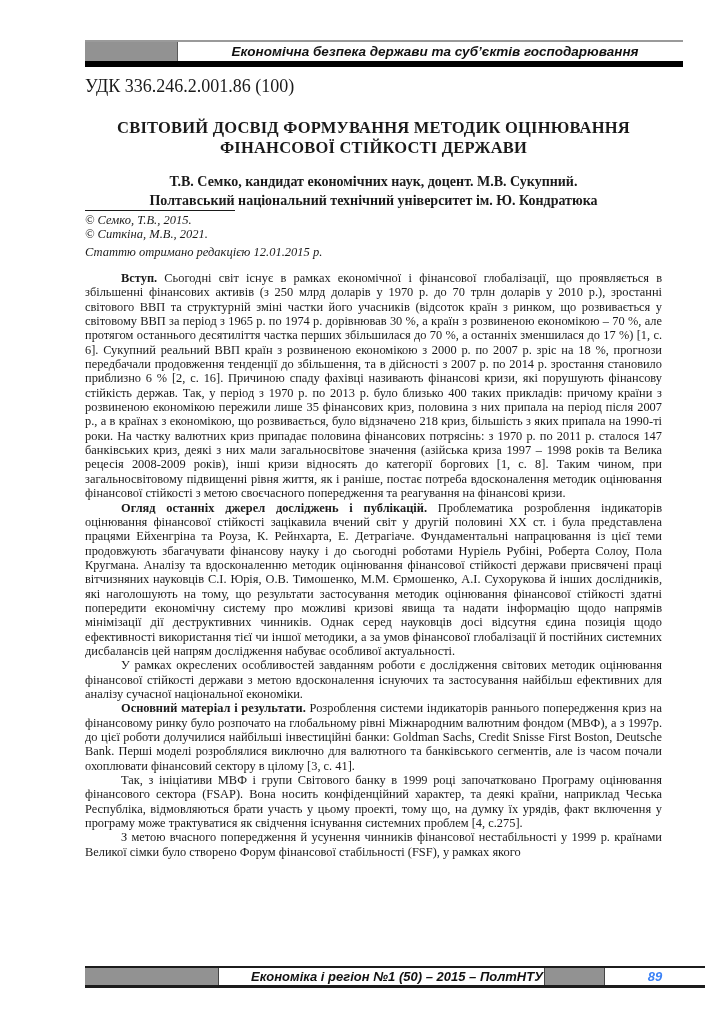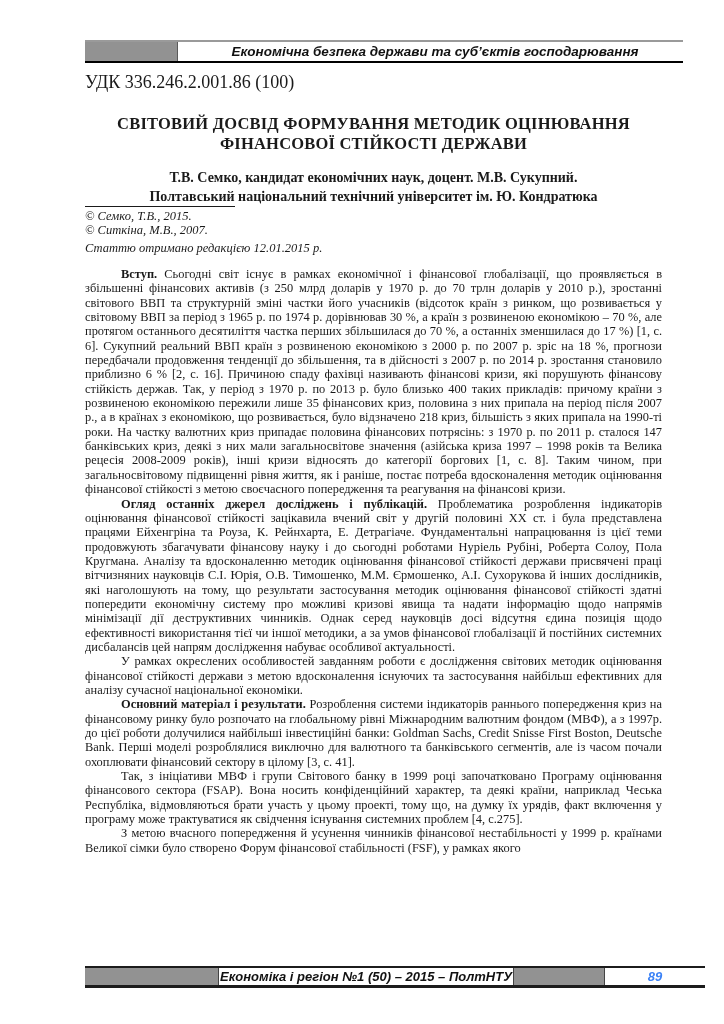--- a/index.html
+++ b/index.html
@@ -11,21 +11,21 @@
     font-family:"Liberation Serif", serif;
     overflow:hidden;
     box-sizing:border-box;
     padding:40px 62px 0 85px;
   }
   
   .rheader{
     display:flex;
     margin-right:-21px;
     border-top:2px solid #9a9a9a;
-    border-bottom:2px solid #000000;
+    border-bottom:6px solid #000000;
     height:19px;
     gap:9px;
   }
   .rheader .gray-block{
     width:92px;
     background:#929292;
     border-right:1px solid #5a5a5a;
   }
   .rheader .rtitle{
     flex:1;
@@ -98,20 +98,21 @@
     font-family:"Liberation Sans", sans-serif;
     font-style:italic;
     font-weight:bold;
     font-size:13px;
     line-height:17px;
   }
   .rfooter .fgray1{width:133px;background:#929292;border-right:1px solid #444;}
   .rfooter .ftext{
     width:294px;background:#fff;text-align:center;white-space:nowrap;color:#111;
     border-right:1px solid #444;
+    padding-left:31px;
   }
   .rfooter .fgray2{flex:1;background:#929292;border-right:1px solid #444;}
   .rfooter .fnum{width:100px;background:#fff;text-align:center;color:#3b82f6;}
 </style>
 </head>
 <body>
 
 <div class="page">
 
   <div class="rheader">
@@ -124,21 +125,21 @@
   <h1 class="title">СВІТОВИЙ ДОСВІД ФОРМУВАННЯ МЕТОДИК ОЦІНЮВАННЯ ФІНАНСОВОЇ СТІЙКОСТІ ДЕРЖАВИ</h1>
 
   <div class="authors">
     <div>Т.В. Семко, кандидат економічних наук, доцент. М.В. Сукупний.</div>
     <div>Полтавський національний технічний університет ім. Ю. Кондратюка</div>
   </div>
 
   <div class="copyright">
     <div class="rule"></div>
     <div>© Семко, Т.В., 2015.</div>
-    <div>© Ситкіна, М.В., 2007.</div>
+    <div>© Ситкіна, М.В., 2021.</div>
   </div>
 
   <div class="received">Статтю отримано редакцією 12.01.2015 р.</div>
 
   <div class="body">
     <p><b>Вступ.</b><span> Сьогодні світ існує в рамках економічної і фінансової глобалізації, що проявляється в збільшенні фінансових активів (з 250 млрд доларів у 1970 р. до 70 трлн доларів у 2010 р.), зростанні світового ВВП та структурній зміні частки його учасників (відсоток країн з ринком, що розвивається у світовому ВВП за період з 1965 р. по 1974 р. дорівнював 30 %, а країн з розвиненою економікою – 70 %, але протягом останнього десятиліття частка перших збільшилася до 70 %, а останніх зменшилася до 17 %) [1, с. 6]. Сукупний реальний ВВП країн з розвиненою економікою з 2000 р. по 2007 р. зріс на 18 %, прогнози передбачали продовження тенденції до збільшення, та в дійсності з 2007 р. по 2014 р. зростання становило приблизно 6 % [2, с. 16]. Причиною спаду фахівці називають фінансові кризи, які порушують фінансову стійкість держав. Так, у період з 1970 р. по 2013 р. було близько 400 таких прикладів: причому країни з розвиненою економікою пережили лише 35 фінансових криз, половина з них припала на період після 2007 р., а в країнах з економікою, що розвивається, було відзначено 218 криз, більшість з яких припала на 1990-ті роки. На частку валютних криз припадає половина фінансових потрясінь: з 1970 р. по 2011 р. сталося 147 банківських криз, деякі з них мали загальносвітове значення (азійська криза 1997 – 1998 років та Велика рецесія 2008-2009 років), інші кризи відносять до категорії боргових [1, с. 8]. Таким чином, при загальносвітовому підвищенні рівня життя, як і раніше, постає потреба вдосконалення методик оцінювання фінансової стійкості з метою своєчасного попередження та реагування на фінансові кризи.</span></p>
     <p><b>Огляд останніх джерел досліджень і публікацій.</b><span> Проблематика розроблення індикаторів оцінювання фінансової стійкості зацікавила вчений світ у другій половині ХХ ст. і була представлена працями Ейхенгріна та Роуза, К. Рейнхарта, Е. Детрагіаче. Фундаментальні напрацювання із цієї теми продовжують збагачувати фінансову науку і до сьогодні роботами Нуріель Рубіні, Роберта Солоу, Пола Кругмана. Аналізу та вдосконаленню методик оцінювання фінансової стійкості держави присвячені праці вітчизняних науковців С.І. Юрія, О.В. Тимошенко, М.М. Єрмошенко, А.І. Сухорукова й інших дослідників, які наголошують на тому, що результати застосування методик оцінювання фінансової стійкості здатні попередити економічну систему про можливі кризові явища та надати інформацію щодо напрямів мінімізації дії деструктивних чинників. Однак серед науковців досі відсутня єдина позиція щодо ефективності використання тієї чи іншої методики, а за умов фінансової глобалізації й постійних системних дисбалансів цей напрям дослідження набуває особливої актуальності.</span></p>
     <p><b></b><span>У рамках окреслених особливостей завданням роботи є дослідження світових методик оцінювання фінансової стійкості держави з метою вдосконалення існуючих та застосування найбільш ефективних для аналізу сучасної національної економіки.</span></p>
     <p><b>Основний матеріал і результати.</b><span> Розроблення системи індикаторів раннього попередження криз на фінансовому ринку було розпочато на глобальному рівні Міжнародним валютним фондом (МВФ), а з 1997р. до цієї роботи долучилися найбільші інвестиційні банки: Goldman Sachs, Credit Snisse First Boston, Deutsche Bank. Перші моделі розроблялися виключно для валютного та банківського сегментів, але із часом почали охоплювати фінансовий сектору в цілому [3, с. 41].</span></p>
     <p><b></b><span>Так, з ініціативи МВФ і групи Світового банку в 1999 році започатковано Програму оцінювання фінансового сектора (FSAP). Вона носить конфіденційний характер, та деякі країни, наприклад Чеська Республіка, відмовляються брати участь у цьому проекті, тому що, на думку їх урядів, факт включення у програму може трактуватися як свідчення існування системних проблем [4, с.275].</span></p>

